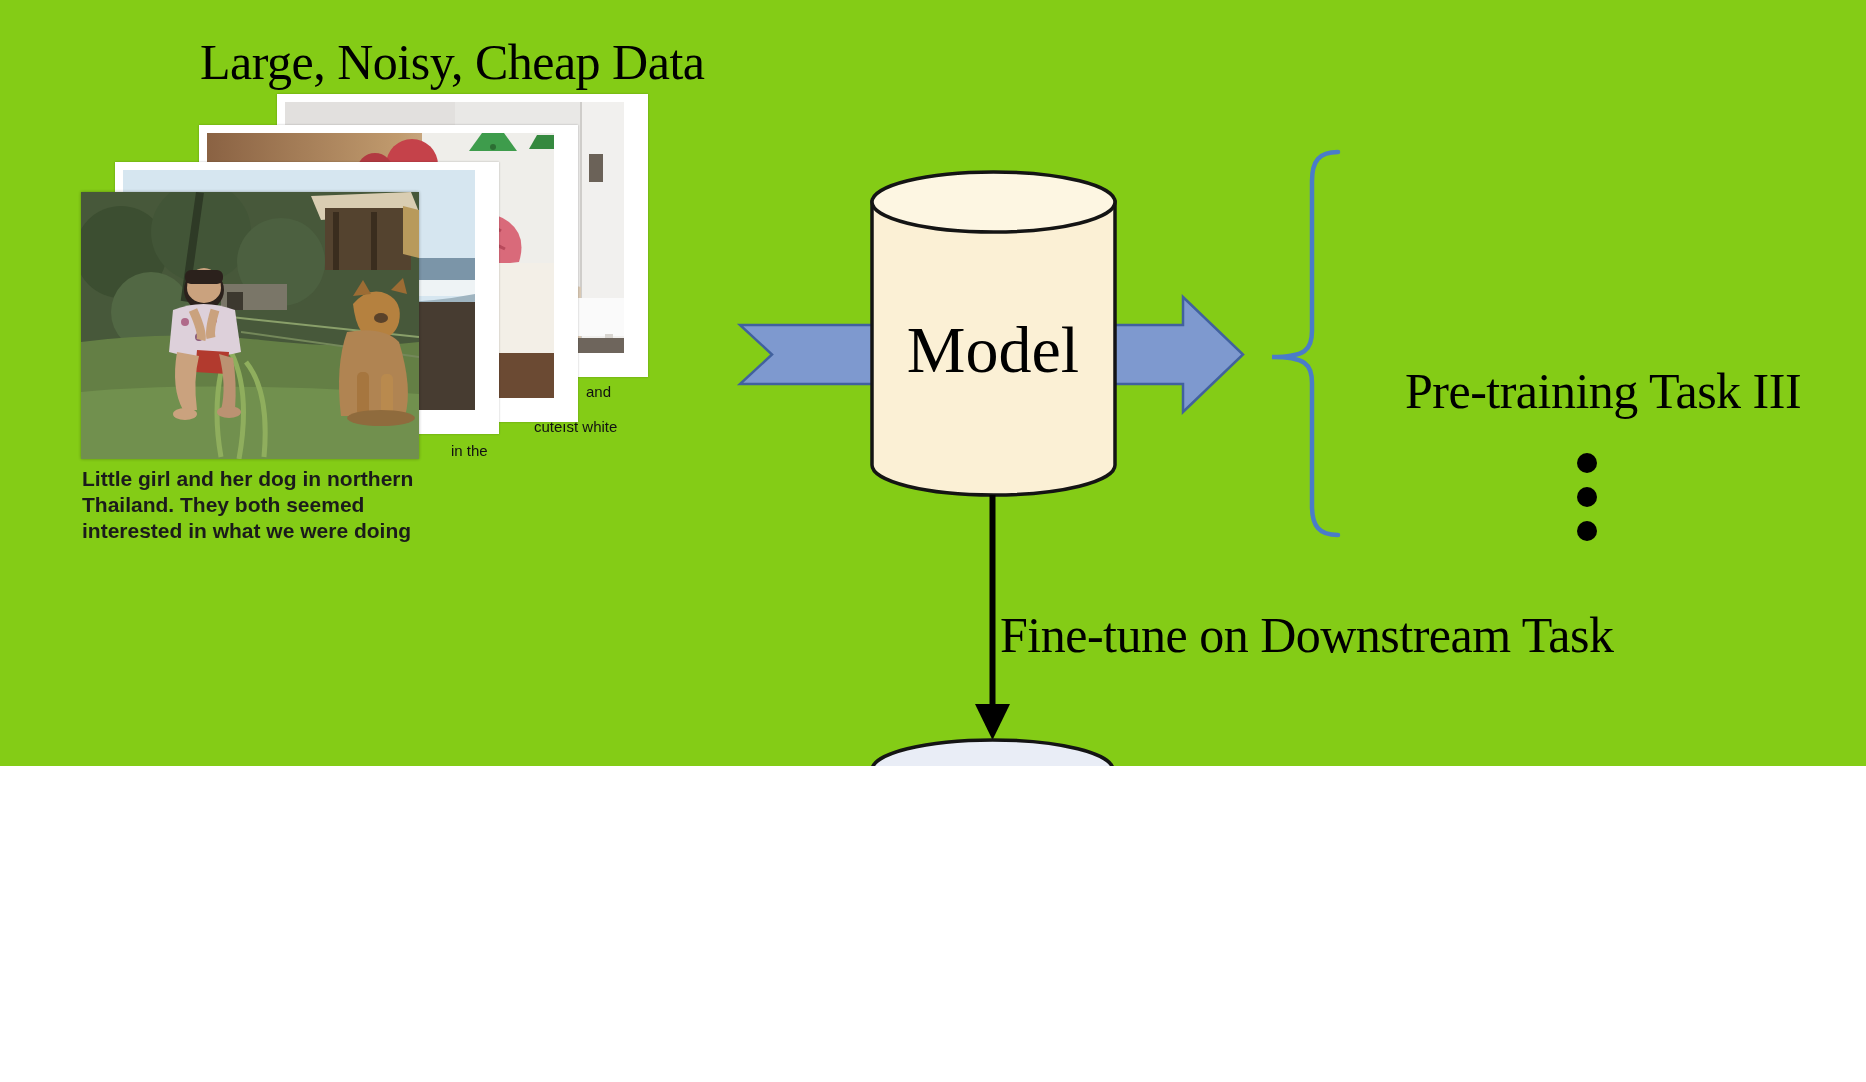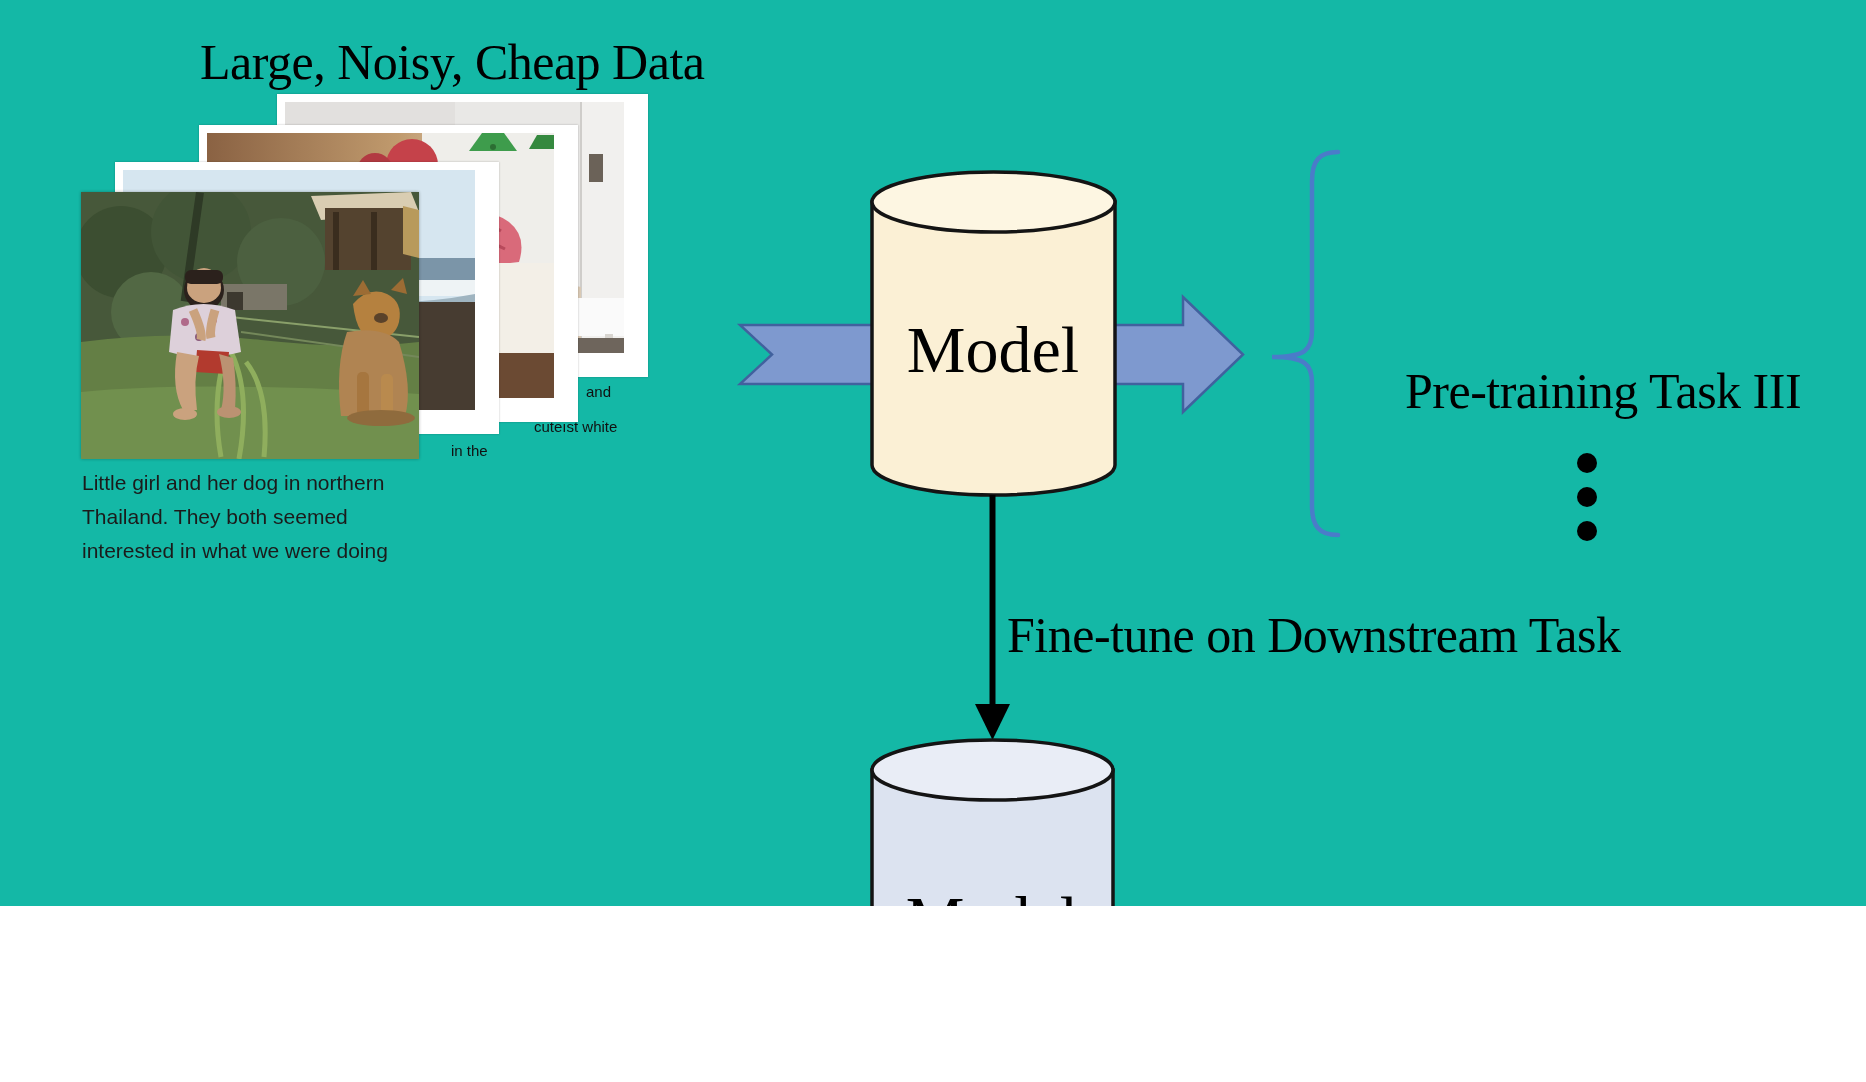--- a/index.html
+++ b/index.html
@@ -1,44 +1,44 @@
 <!DOCTYPE html>
 <html><head>
 <meta charset="utf-8">
 <style>
   html,body{margin:0;padding:0;background:#ffffff;}
   .stage{
-    position:relative;width:1866px;height:906px;background:#14b8a6;overflow:hidden;
+    position:relative;width:1866px;height:766px;background:#84cc16;overflow:hidden;
     font-family:"Liberation Serif","DejaVu Serif",serif;color:#000;
   }
   .abs{position:absolute;}
   .serif-label{font-family:"Liberation Serif","DejaVu Serif",serif;color:#000;white-space:nowrap;}
   .sans-label{font-family:"Liberation Sans","DejaVu Sans",sans-serif;color:#1b1b1b;white-space:nowrap;}
 
   .title{left:200px;top:33px;font-size:50px;letter-spacing:-0.5px;}
   .task{left:1405px;font-size:50px;letter-spacing:-0.5px;}
   .task-1{top:155px;} .task-2{top:258px;} .task-3{top:362px;}
-  .finetune{left:1000px;top:606px;font-size:50px;letter-spacing:-0.5px;margin-left:7px;}
+  .finetune{left:1000px;top:606px;font-size:50px;letter-spacing:-0.5px;}
   .smalldata{left:312px;top:898px;font-size:50px;letter-spacing:-0.5px;}
   .model-label{font-size:66px;transform:translateX(-50%);}
   .model-top{left:993px;top:312px;}
   .model-bottom{left:992px;top:882px;}
 
   .diagram-svg{left:0;top:0;}
 
   
   .photo{position:absolute;background:#fff;box-shadow:0 0 2px rgba(0,0,0,0.25);}
   .photo.bordered{padding:8px;}
   .photo svg{display:block;}
   .photo-4{left:277px;top:94px;width:355px;height:267px;}
   .photo-3{left:199px;top:125px;width:363px;height:281px;}
   .photo-2{left:115px;top:162px;width:368px;height:256px;}
   .photo-1{left:81px;top:192px;width:338px;height:267px;box-shadow:0 0 3px rgba(0,0,0,0.3);}
 
-  .main-caption{left:82px;top:466px;font-size:21px;line-height:34px;white-space:pre-line;}
+  .main-caption{left:82px;top:466px;font-size:21px;line-height:26px;white-space:pre-line;font-weight:bold;}
   .frag{font-size:15px;color:#111;}
   .frag-and{left:586px;top:383px;}
   .frag-cute{left:534px;top:418px;}
   .frag-inthe{left:451px;top:442px;text-align:right;}
 </style>
 </head>
 <body>
 
 <div class="stage">
 

